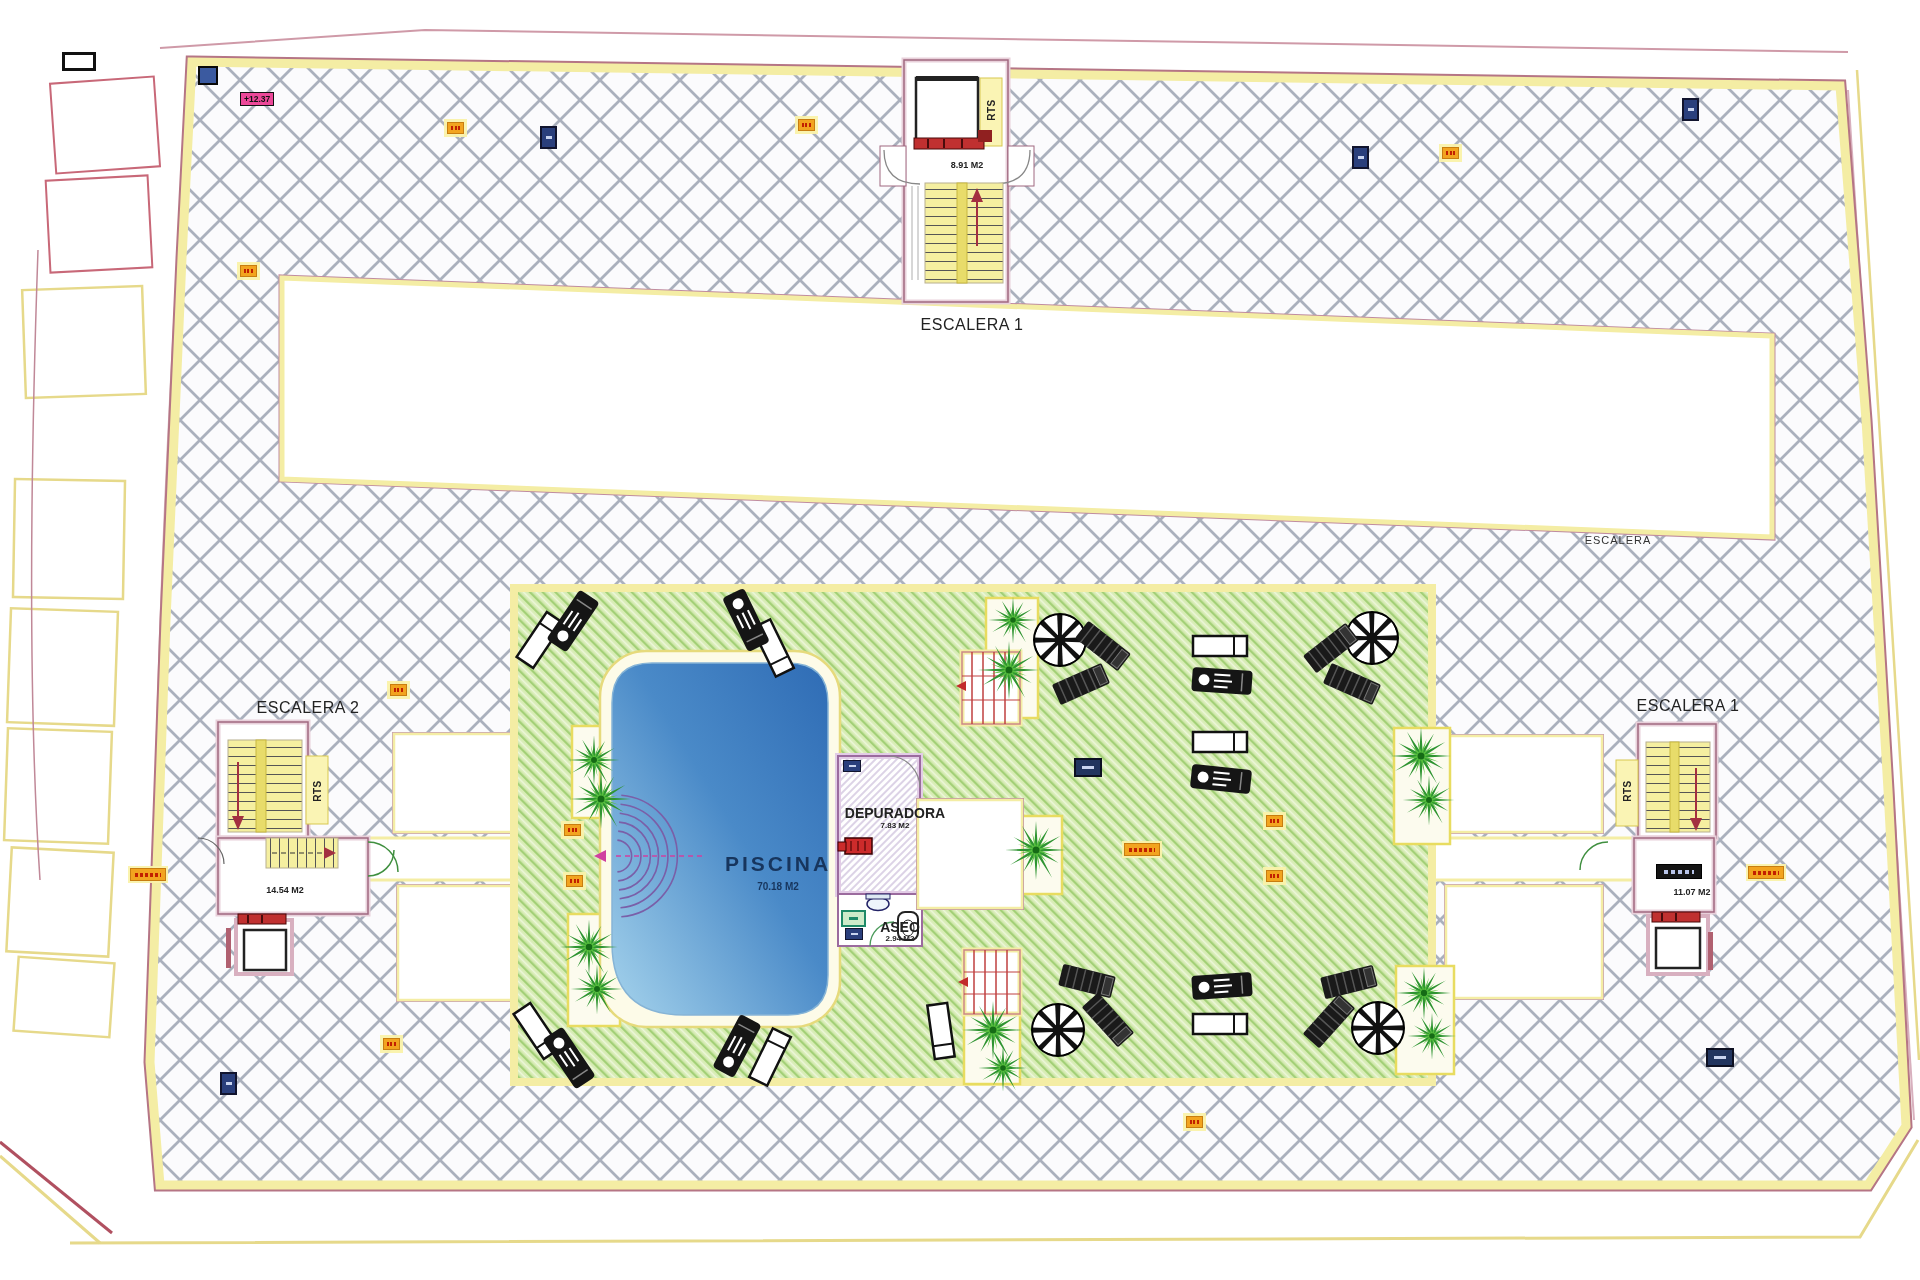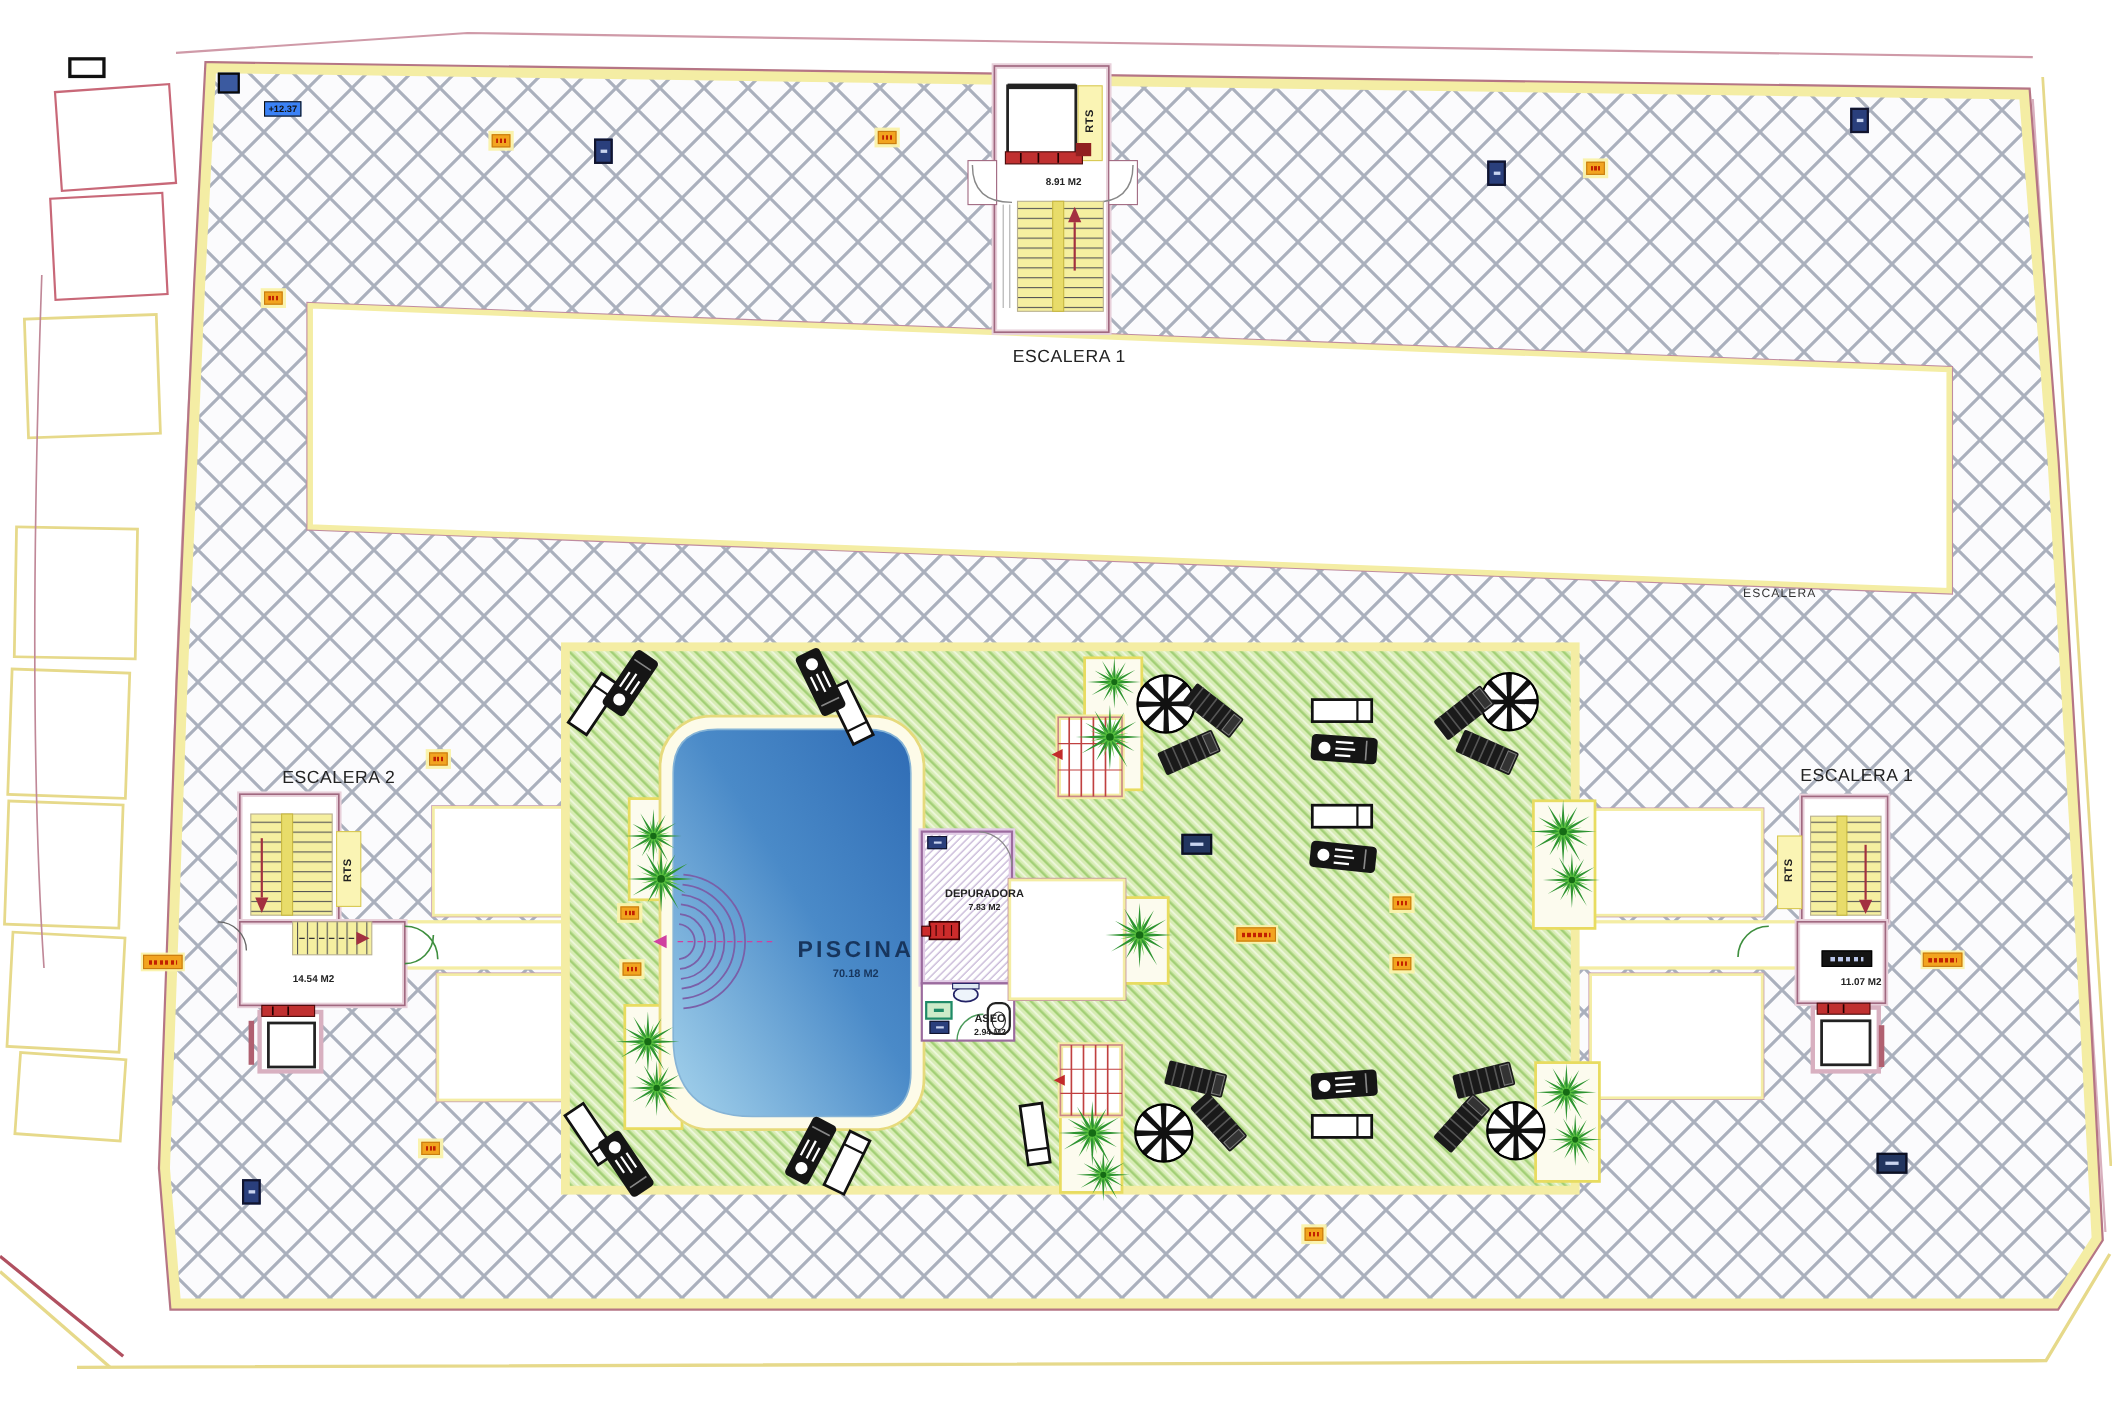--- a/index.html
+++ b/index.html
@@ -4,39 +4,39 @@
 <style>
   html,body{margin:0;padding:0;background:#fff;width:1920px;height:1280px;overflow:hidden;}
   #canvas{position:relative;width:1920px;height:1280px;background:#ffffff;font-family:"Liberation Sans",sans-serif;}
   #plan-svg{position:absolute;left:0;top:0;}
   .lbl{position:absolute;transform:translate(-50%,-50%);color:#1b1b1b;white-space:nowrap;z-index:30;margin-left:16px;}
   .stair-lbl{font-size:16px;letter-spacing:.5px;color:#222;}
   .area-lbl{font-size:9px;font-weight:bold;color:#222;}
   .solarium-lbl{font-size:11px;letter-spacing:1px;color:#333;}
   .pool-lbl{font-size:21px;font-weight:bold;letter-spacing:3px;color:#17355d;}
   .pool-area-lbl{font-size:10px;font-weight:bold;color:#17355d;}
-  .room-lbl{font-size:10px;font-weight:bold;color:#222;}
+  .room-lbl{font-size:14px;font-weight:bold;color:#222;}
   .room-area-lbl{font-size:8px;font-weight:bold;color:#222;}
   .vlbl{position:absolute;transform:translate(-50%,-50%) rotate(-90deg);font-size:10px;font-weight:bold;color:#222;z-index:30;letter-spacing:.5px;}
   .mk{position:absolute;z-index:25;display:flex;align-items:center;justify-content:center;}
   .mk.or{width:15px;height:10px;background:#f2a41f;border:1px solid #c87d10;box-shadow:0 0 0 3px rgba(250,242,170,.95);}
   .mk.or::before{content:"";width:9px;height:4px;background:repeating-linear-gradient(90deg,#c22000 0 2px,#f2a41f 2px 3.5px);}
   .mk.orw{width:34px;height:11px;background:#f2a41f;border:1px solid #c87d10;box-shadow:0 0 0 2px rgba(250,242,170,.95);}
   .mk.orw::before{content:"";width:26px;height:4px;background:repeating-linear-gradient(90deg,#c22000 0 3px,#f2a41f 3px 5px);}
   .mk.nv{width:13px;height:19px;background:#2a3f7c;border:2px solid #11142e;}
   .mk.nv::before{content:"";width:6px;height:3px;background:#c9d4ef;}
   .mk.nvh{width:24px;height:15px;background:#22355f;border:2px solid #0d1022;}
   .mk.nvh::before{content:"";width:12px;height:3px;background:#c9d4ef;}
   .mk.nvs{width:16px;height:10px;background:#2a3f7c;border:1px solid #11142e;}
   .mk.nvs::before{content:"";width:7px;height:2px;background:#c9d4ef;}
   .mk.gr{width:21px;height:13px;background:#cdebc9;border:2px solid #1f8a68;}
   .mk.gr::before{content:"";width:9px;height:3px;background:#1f8a68;}
   .mk.blacktag{width:44px;height:13px;background:#141414;border:1px solid #000;}
   .mk.blacktag::before{content:"";width:30px;height:4px;background:repeating-linear-gradient(90deg,#b8c4e8 0 4px,#141414 4px 7px);}
-  .mk.level{background:#3b82f6;border:1.5px solid #111;padding:1px 3px;font-size:8.5px;font-weight:bold;color:#111;z-index:26;}
+  .mk.level{background:#ec4899;border:1.5px solid #111;padding:1px 3px;font-size:8.5px;font-weight:bold;color:#111;z-index:26;}
   .mk.blk{width:28px;height:13px;background:#fff;border:3px solid #111;}
   .mk.blkicon{width:16px;height:15px;background:#3b5aa0;border:2px solid #090909;}
 </style>
 </head>
 <body>
 
 <div id="canvas">
 
 <svg id="plan-svg" width="1920" height="1280" viewBox="0 0 1920 1280">
   <defs>

